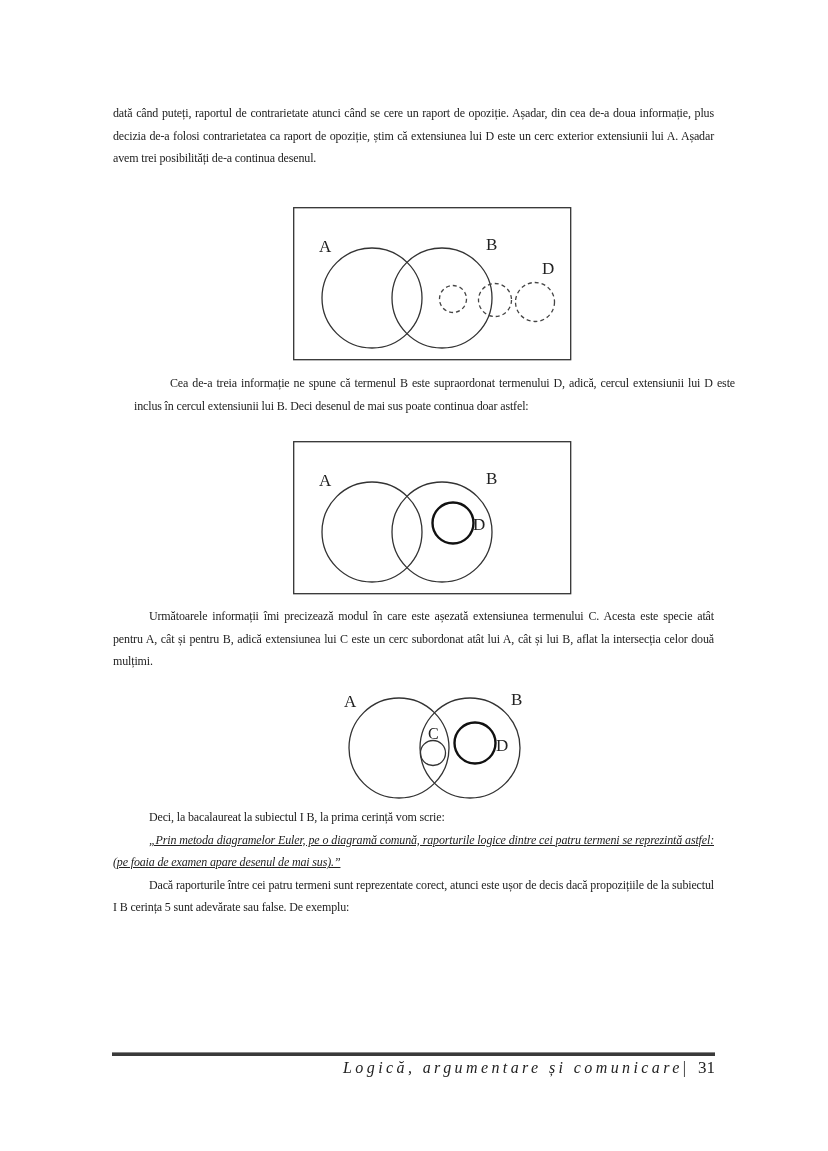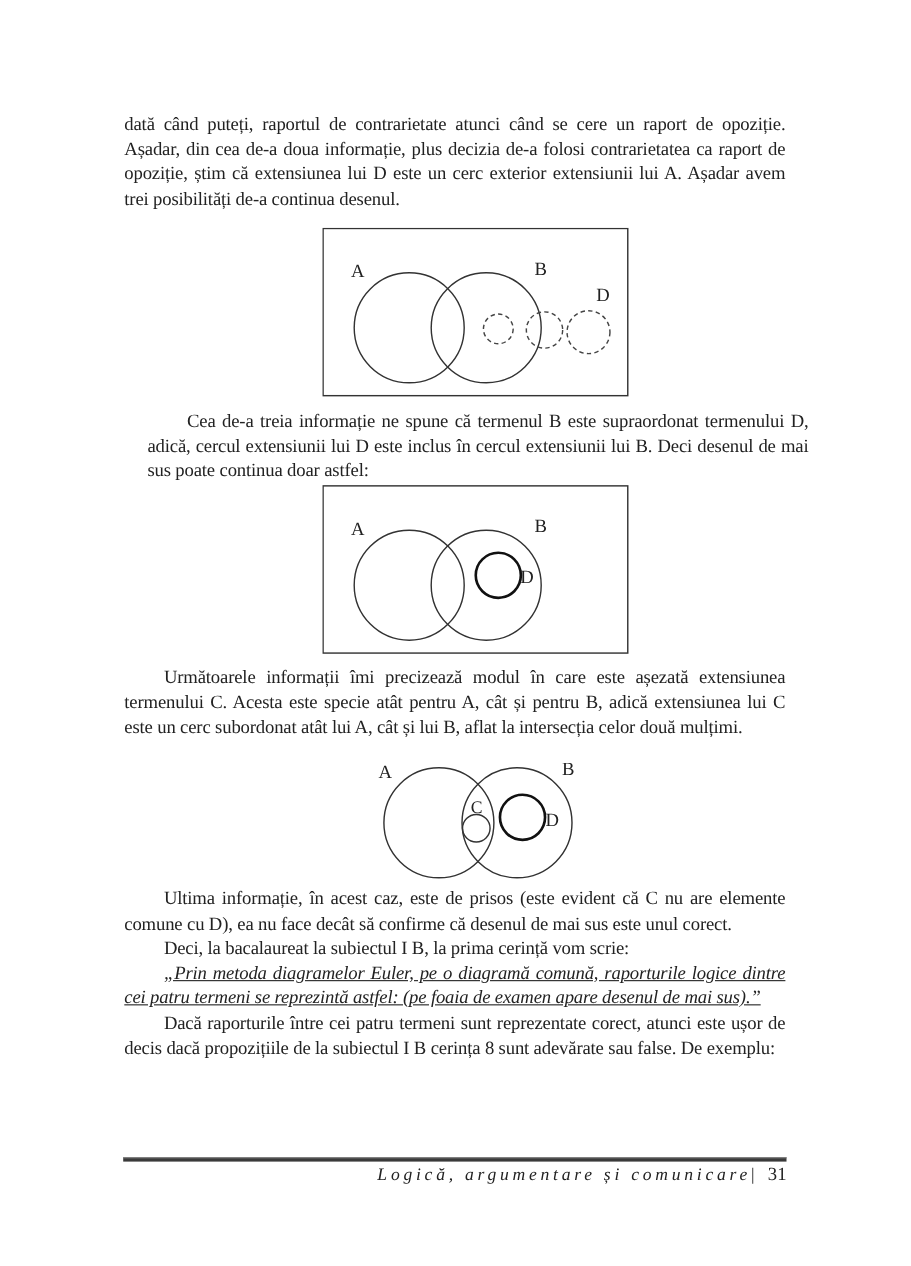--- a/index.html
+++ b/index.html
@@ -15,21 +15,21 @@
       font-family: "Liberation Serif", "DejaVu Serif", serif;
       color: #222222;
     }
     .page {
       position: absolute;
       left: 113px;
       top: 102px;
       width: 601px;
     }
     .para {
-      font-size: 17px;
+      font-size: 12px;
       line-height: 22.6px;
       margin: 0;
       text-align: justify;
       letter-spacing: -0.15px;
     }
     .para.indent { text-indent: 36px; }
     .para.last-left { text-align-last: left; }
     .para.it { font-style: italic; text-decoration: underline; }
     .para b { font-weight: normal; margin-top: 12px; }
 
@@ -118,22 +118,21 @@
     <circle cx="93" cy="65" r="12.5" fill="none" stroke="#333" stroke-width="1.3"></circle>
     <circle cx="135" cy="55" r="20.5" fill="none" stroke="#111" stroke-width="2.4"></circle>
     <text x="4" y="19" font-size="17" font-family="Liberation Serif, serif" fill="#222">A</text>
     <text x="171" y="17" font-size="17" font-family="Liberation Serif, serif" fill="#222">B</text>
             <text x="88" y="51" font-size="16" font-family="Liberation Serif, serif" fill="#222">C</text>
     <text x="156" y="63" font-size="17" font-family="Liberation Serif, serif" fill="#222">D</text>
   </svg>
 </div>
 
 <div class="page" style="top:806px;">
-  <p class="para indent last-left">Ultima informație, în acest caz, este de prisos (este evident că C nu are elemente comune cu D), ea nu face decât să confirme că desenul de mai sus este unul corect.</p>
   <p class="para indent last-left"><span>Deci, la bacalaureat la </span><b>subiectul I B,</b><span> la prima cerință vom scrie:</span></p>
   <p class="para indent it last-left">„Prin metoda diagramelor Euler, pe o diagramă comună, raporturile logice dintre cei patru termeni se reprezintă astfel: (pe foaia de examen apare desenul de mai sus).”</p>
-  <p class="para indent last-left">Dacă raporturile între cei patru termeni sunt reprezentate corect, atunci este ușor de decis dacă propozițiile de la subiectul I B cerința 8 sunt adevărate sau false. De exemplu:</p>
+  <p class="para indent last-left">Dacă raporturile între cei patru termeni sunt reprezentate corect, atunci este ușor de decis dacă propozițiile de la subiectul I B cerința 5 sunt adevărate sau false. De exemplu:</p>
 </div>
 
 <div class="footer-rule"></div>
 <div class="footer">
   <span class="title">Logică, argumentare și comunicare</span><span class="sep">|</span><span class="num">31</span>
 </div>
 
 </body></html>

